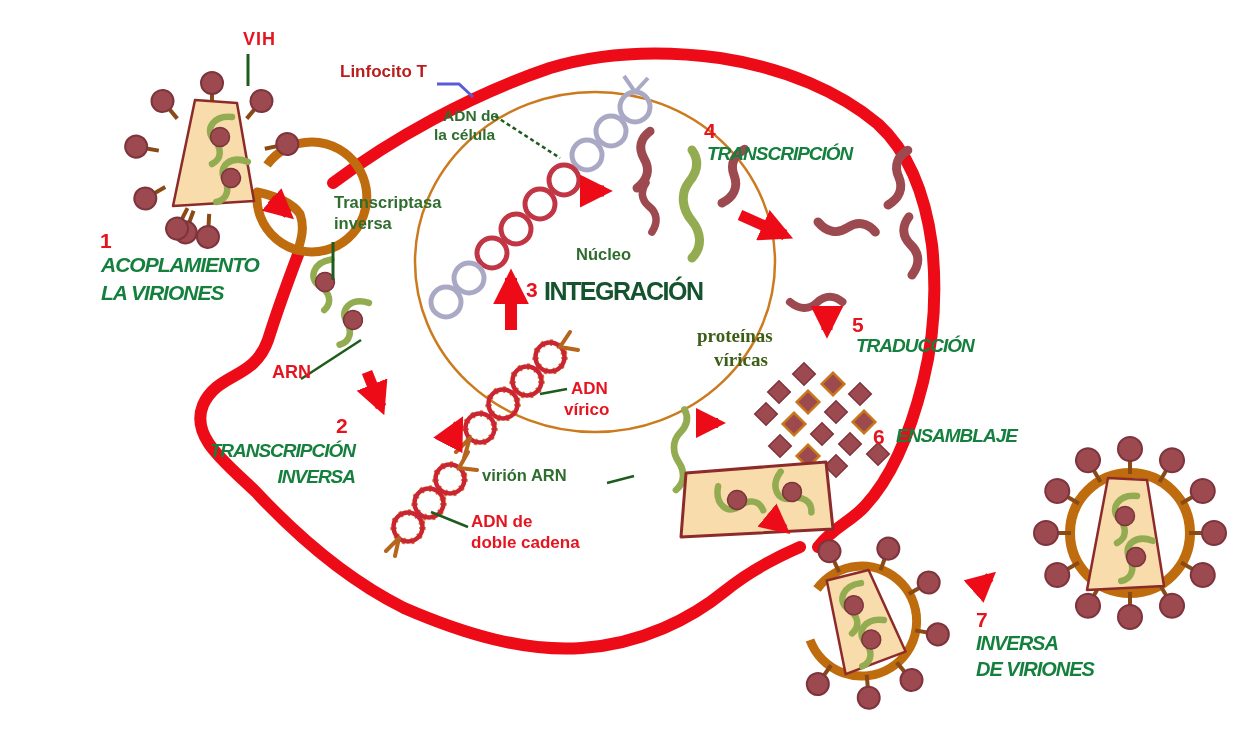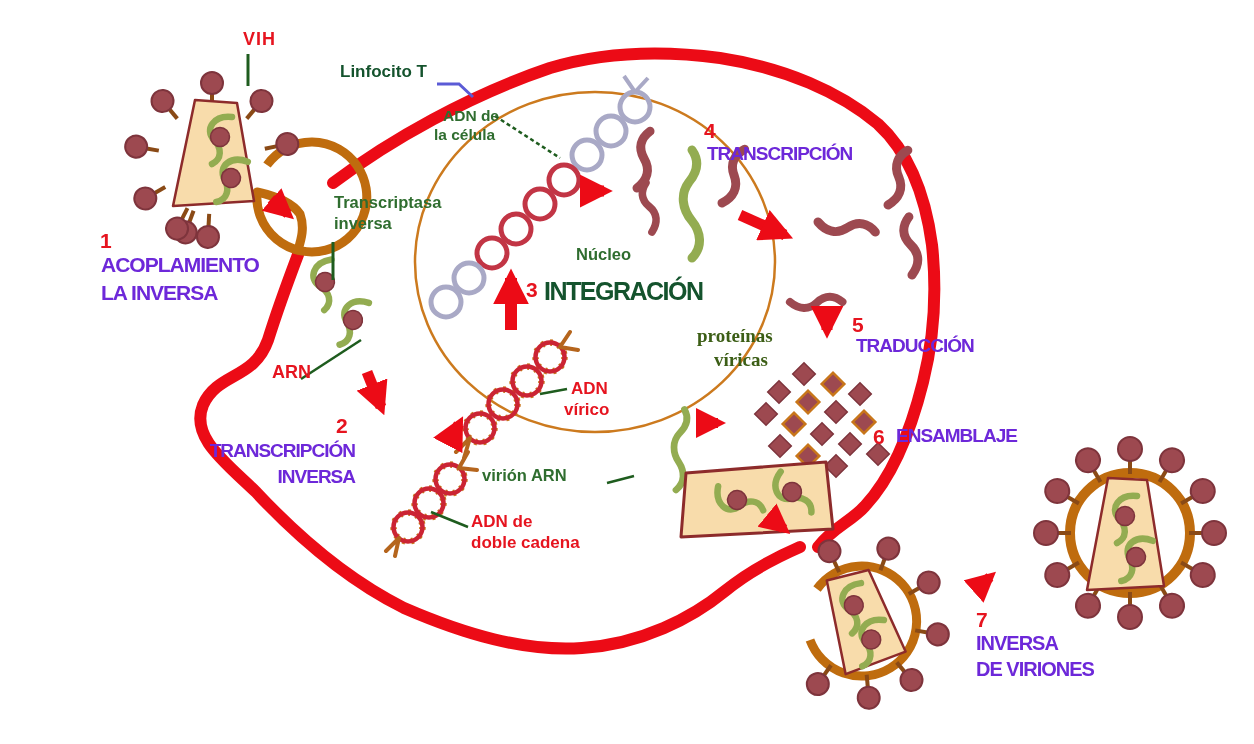--- a/index.html
+++ b/index.html
@@ -1,25 +1,25 @@
 <!DOCTYPE html>
 <html><head>
 <meta charset="utf-8">
 <style>
   html,body{margin:0;padding:0;background:#ffffff;}
   #stage{position:relative;width:1254px;height:744px;background:#ffffff;overflow:hidden;
          font-family:"Liberation Sans",sans-serif;margin-left:40px;}
   #art{position:absolute;left:0;top:0;}
   .lbl{position:absolute;font-weight:bold;white-space:nowrap;line-height:1.25;}
-  .navy{color:#6d28d9;font-size:20px;letter-spacing:-1px;}
+  .navy{color:#15803d;font-size:20px;letter-spacing:-1px;font-style:italic;}
   .bignavy{font-size:21px;letter-spacing:-1px;}
   .rednum{color:#e6141f;font-size:21px;}
   .redlbl{color:#e6141f;font-size:17px;}
   .greenlbl{color:#2f6d2f;font-size:16.5px;}
-  .pinklbl{color:#14532d;font-size:17px;}
+  .pinklbl{color:#b91c1c;font-size:17px;}
   .bluelbl{color:#14532d;font-size:25px;letter-spacing:-1.5px;}
   .serifgreen{color:#3c5e16;font-size:19px;font-family:"Liberation Serif",serif;}
   .blk{display:block;}
   .ralign{text-align:right;}
 </style>
 </head>
 <body>
 
 <div id="stage">
 
@@ -246,21 +246,21 @@
   <span class="blk">inversa</span>
 </div>
 
 <div class="lbl greenlbl" style="left:536px;top:244px;">Núcleo</div>
 
 <div class="lbl redlbl" style="left:232px;top:361px;font-size:18px;">ARN</div>
 
 <div class="lbl rednum" style="left:60px;top:228px;">1</div>
 <div class="lbl navy bignavy" style="left:61px;top:251px;line-height:28px;">
   <span class="blk">ACOPLAMIENTO</span>
-  <span class="blk">LA INVERSA</span>
+  <span class="blk">LA VIRIONES</span>
 </div>
 
 <div class="lbl rednum" style="left:296px;top:413px;">2</div>
 <div class="lbl navy ralign" style="left:143px;top:438px;width:172px;font-size:19px;line-height:26px;">
   <span class="blk">TRANSCRIPCIÓN</span>
   <span class="blk">INVERSA</span>
 </div>
 
 <div class="lbl rednum" style="left:486px;top:277px;">3</div>
 <div class="lbl bluelbl" style="left:504px;top:276px;">INTEGRACIÓN</div>

